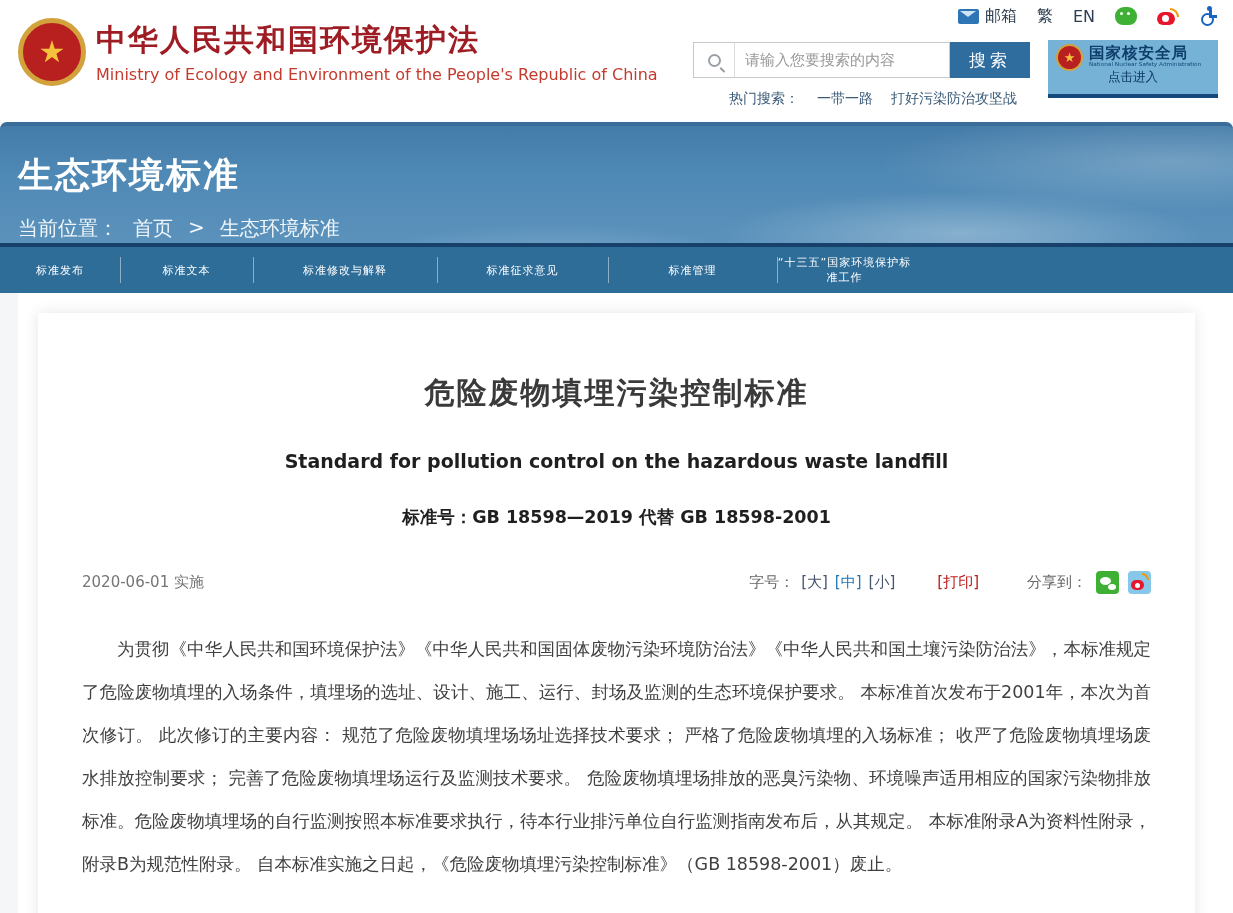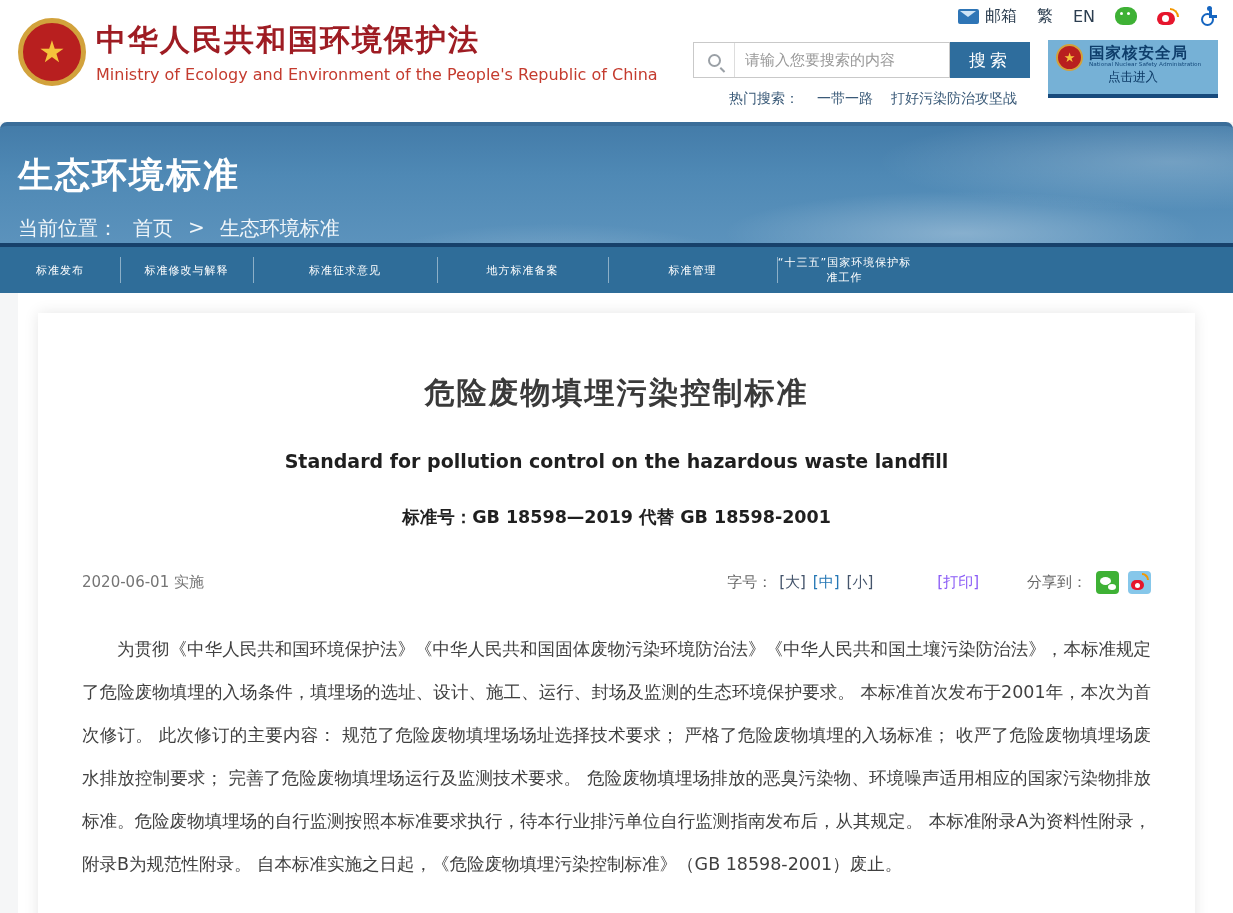--- a/index.html
+++ b/index.html
@@ -99,21 +99,21 @@
   .doc-title { margin-top:60px; text-align:center; font-size:30px; font-weight:bold; color:#3a3a3a; letter-spacing:2px; }
   .doc-title-en { margin-top:36px; text-align:center; font-size:19px; font-weight:bold; color:#1f1f1f; }
   .doc-stdno { margin-top:33px; text-align:center; font-size:17.5px; font-weight:bold; color:#1f1f1f; }
 
   .meta-row { margin-top:42px; display:flex; justify-content:space-between; align-items:center; font-size:15px; }
   .meta-date { color:#757575; }
   .meta-right { display:flex; align-items:center; }
   .meta-label { color:#666; }
   .size-link { color:#44546b; cursor:pointer; margin-left:7px; }
   .size-link.active { color:#2577b5; }
-  .print-link { color:#8b5cf6; cursor:pointer; margin-left:64px; }
+  .print-link { color:#b91c1c; cursor:pointer; margin-left:42px; }
   .share-label { color:#666; margin-left:48px;text-align:right; }
   .share-icon { width:23px; height:23px; border-radius:4px; margin-left:9px; cursor:pointer; position:relative; }
   .share-wechat { background:#3eb135; }
   .share-wechat::before { content:""; position:absolute; left:4px; top:6px; width:11px; height:8px; background:#fff; border-radius:50%; }
   .share-wechat::after { content:""; position:absolute; right:3px; bottom:4px; width:8px; height:6px; background:#fff; border-radius:50%; box-shadow:0 0 0 1px #3eb135; }
   .share-weibo { background:#86c7ea; }
   .share-weibo::before { content:""; position:absolute; left:3px; bottom:4px; width:13px; height:10px; background:#e6162d; border-radius:5px; }
   .share-weibo::after { content:""; position:absolute; left:7px; bottom:6px; width:5px; height:5px; background:#fff; border-radius:50%; }
   .share-weibo .ray { position:absolute; right:2px; top:2px; width:7px; height:7px; border:2px solid #f39800; border-left:none; border-bottom:none; border-radius:0 8px 0 0; }
 
@@ -196,23 +196,23 @@
     <span>当前位置：</span>
     <span class="link">首页</span>
     <span>&gt;</span>
     <span>生态环境标准</span>
   </div>
 </div>
 
 <div class="nav">
   <ul>
     <li>标准发布</li>
+    <li>标准文本</li>
     <li>标准修改与解释</li>
     <li>标准征求意见</li>
-    <li>地方标准备案</li>
     <li>标准管理</li>
     <li>“十三五”国家环境保护标准工作</li>
   </ul>
 </div>
 
 <div class="content-bg"></div>
 <div class="card">
   <div class="doc-title">危险废物填埋污染控制标准</div>
   <div class="doc-title-en">Standard for pollution control on the hazardous waste landfill</div>
   <div class="doc-stdno">标准号：GB 18598—2019 代替 GB 18598-2001</div>

